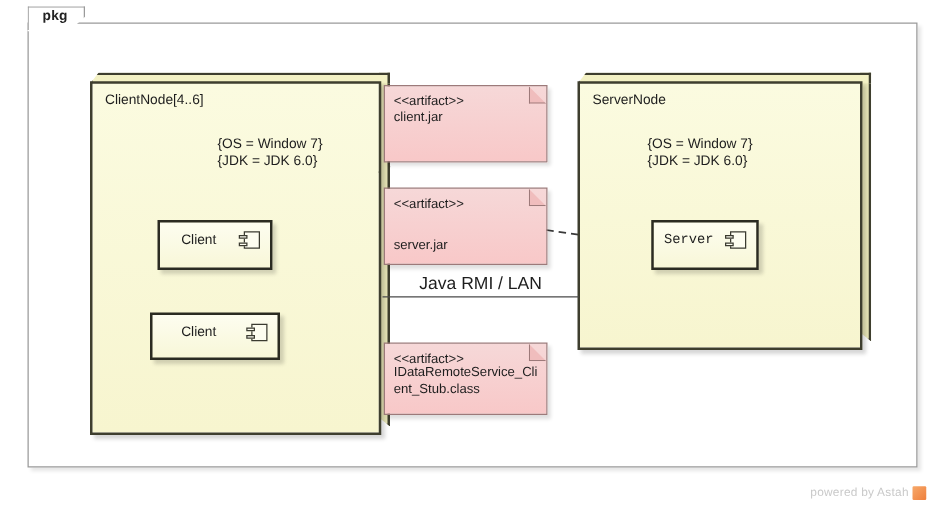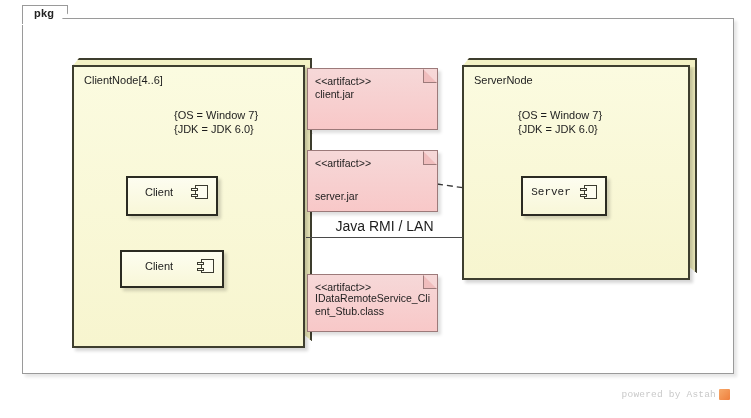--- a/index.html
+++ b/index.html
@@ -232,29 +232,28 @@
     position: absolute;
     left: 0; top: 0;
     width: 751px;
     height: 418px;
     pointer-events: none;
   }
 
   
   .watermark {
     position: absolute;
-    right: 21px;
+    right: 10px;
     bottom: 18px;
     font-size: 9.5px;
     color: #c9c9c9;
     letter-spacing: 0.2px;
     display: flex;
     align-items: flex-end;
     gap: 3px;
-    font-family: Liberation Mono, monospace;
   }
   .watermark-logo {
     display: inline-block;
     width: 11px;
     height: 11px;
     background: linear-gradient(135deg, #f7a96a 0%, #ef7f3c 100%);
     border-radius: 1px;
   }
 </style>
 </head>

